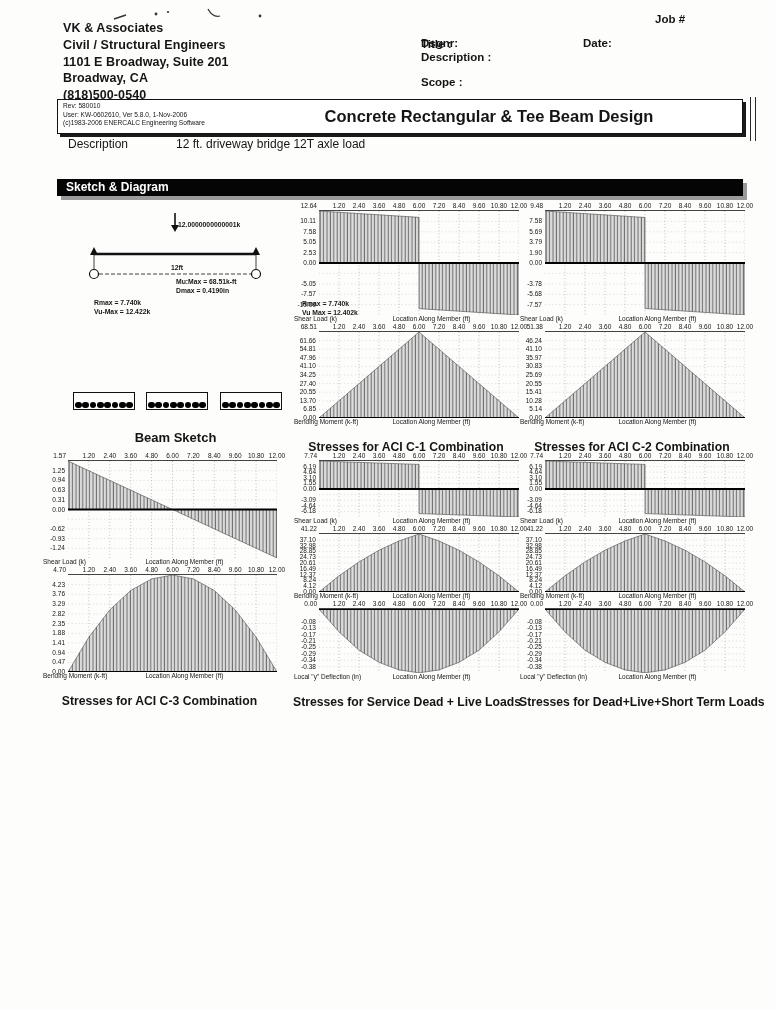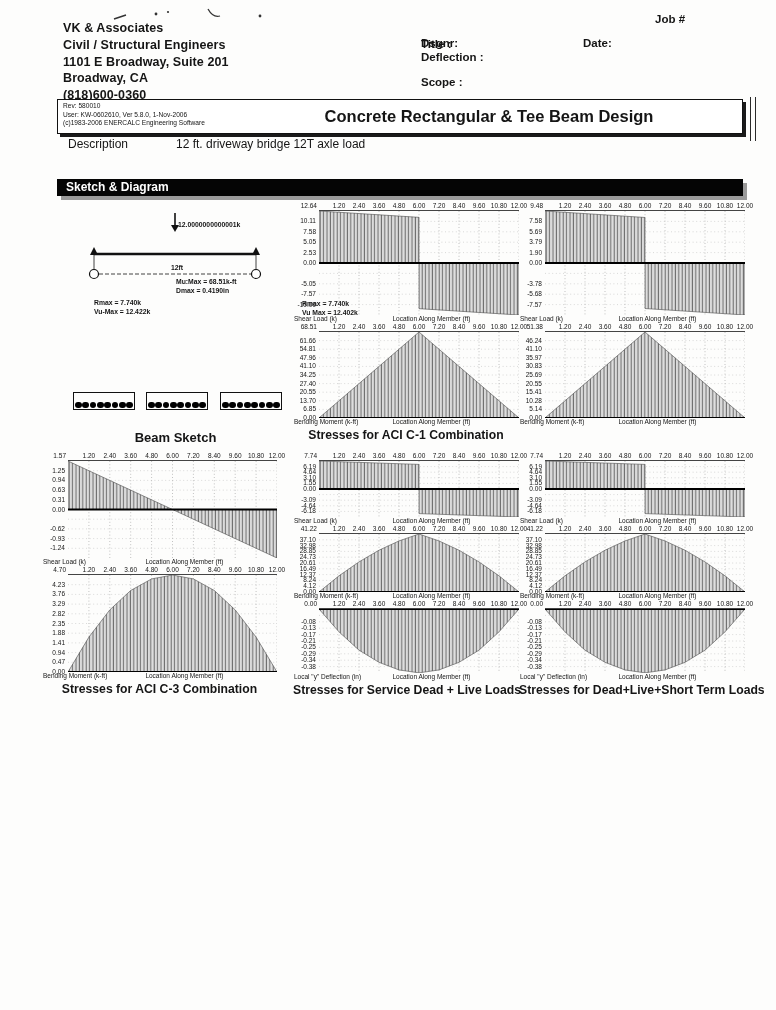--- a/index.html
+++ b/index.html
@@ -39,21 +39,21 @@
   .ticks { position:absolute; left:26px; right:0; top:0; height:8px; }
   .tick { position:absolute; top:0; transform:translateX(-50%); white-space:nowrap; }
   .plotrow { display:flex; align-items:stretch; }
   .ylabels { width:26px; position:relative; }
   .ylabels span { position:absolute; right:3px; transform:translateY(-50%); white-space:nowrap; }
   .svgwrap { flex:1; position:relative; border-top:1px solid #444; }
   .svgwrap svg { display:block; }
   .axisrow { position:relative; height:9px; }
   .ytitle { position:absolute; left:1px; top:1px; white-space:nowrap; }
   .xtitle { position:absolute; left:44%; top:1px; white-space:nowrap; }
-  .caption { text-align:center; font-weight:bold; font-size:12.2px; margin-top:2px; white-space:nowrap; }
+  .caption { text-align:center; font-weight:bold; font-size:12.2px; margin-top:14px; white-space:nowrap; }
 
   
   .sketch { position:absolute; left:58px; top:205px; width:235px; height:240px; overflow:visible; }
   .sk-label { position:absolute; font-size:6.8px; white-space:nowrap; }
   .sk-bold { font-weight:bold; }
   .xsec { position:absolute; width:62px; height:18px; border:1.5px solid #111; display:flex;
           align-items:flex-end; justify-content:space-between; padding:0 1px 1px 1px; }
   .xsec i { width:6.5px; height:6.5px; background:#000; border-radius:50%; display:block; }
   .sk-caption { position:absolute; left:0; width:100%; text-align:center; font-weight:bold; font-size:13px; }
 
@@ -73,26 +73,26 @@
     <circle cx="58" cy="10" r="1.1" fill="#333"></circle>
     <path d="M98,7 q5,9 12,7" stroke="#333" stroke-width="1.3" fill="none"></path>
     <circle cx="150" cy="14" r="1.4" fill="#333"></circle>
   </svg>
 
   <div class="company">
     <div>VK &amp; Associates</div>
     <div>Civil / Structural Engineers</div>
     <div>1101 E Broadway, Suite 201</div>
     <div>Broadway, CA</div>
-    <div>(818)600-0360</div>
+    <div>(818)500-0540</div>
   </div>
 
   <span class="f" style="left:421px;top:38px">Title :</span>
   <span class="f" style="left:421px;top:37px">Dsgnr:</span>
-  <span class="f" style="left:421px;top:51px">Deflection :</span>
+  <span class="f" style="left:421px;top:51px">Description :</span>
   <span class="f" style="left:583px;top:37px">Date:</span>
   <span class="f" style="left:655px;top:13px">Job #</span>
   <span class="f" style="left:421px;top:76px">Scope :</span>
 
   <div class="header-band">
     <div class="meta">
       <div>Rev: 580010</div>
       <div>User: KW-0602610, Ver 5.8.0, 1-Nov-2006</div>
       <div>(c)1983-2006 ENERCALC Engineering Software</div>
     </div>
@@ -429,20 +429,21 @@
                 <line x1="0" y1="86" x2="200" y2="86" stroke="#000" stroke-width="1.8"></line>
               </svg>
             </div>
           </div>
           <div class="axisrow">
             <div class="ytitle">Bending Moment  (k-ft)</div>
             <div class="xtitle">Location Along Member  (ft)</div>
           </div>
         </div>
       </div>
+    <div class="caption">Stresses for ACI C-2 Combination</div>
   </div>
 
   <div class="chart" style="left:42px;top:452px;width:235px">
     <div class="plots">
         <div class="subplot">
           <div class="tickrow">
             <div class="ytop">1.57</div>
             <div class="ticks">
               <div class="tick" style="left: 10%;">1.20</div>
               <div class="tick" style="left: 20%;">2.40</div>

